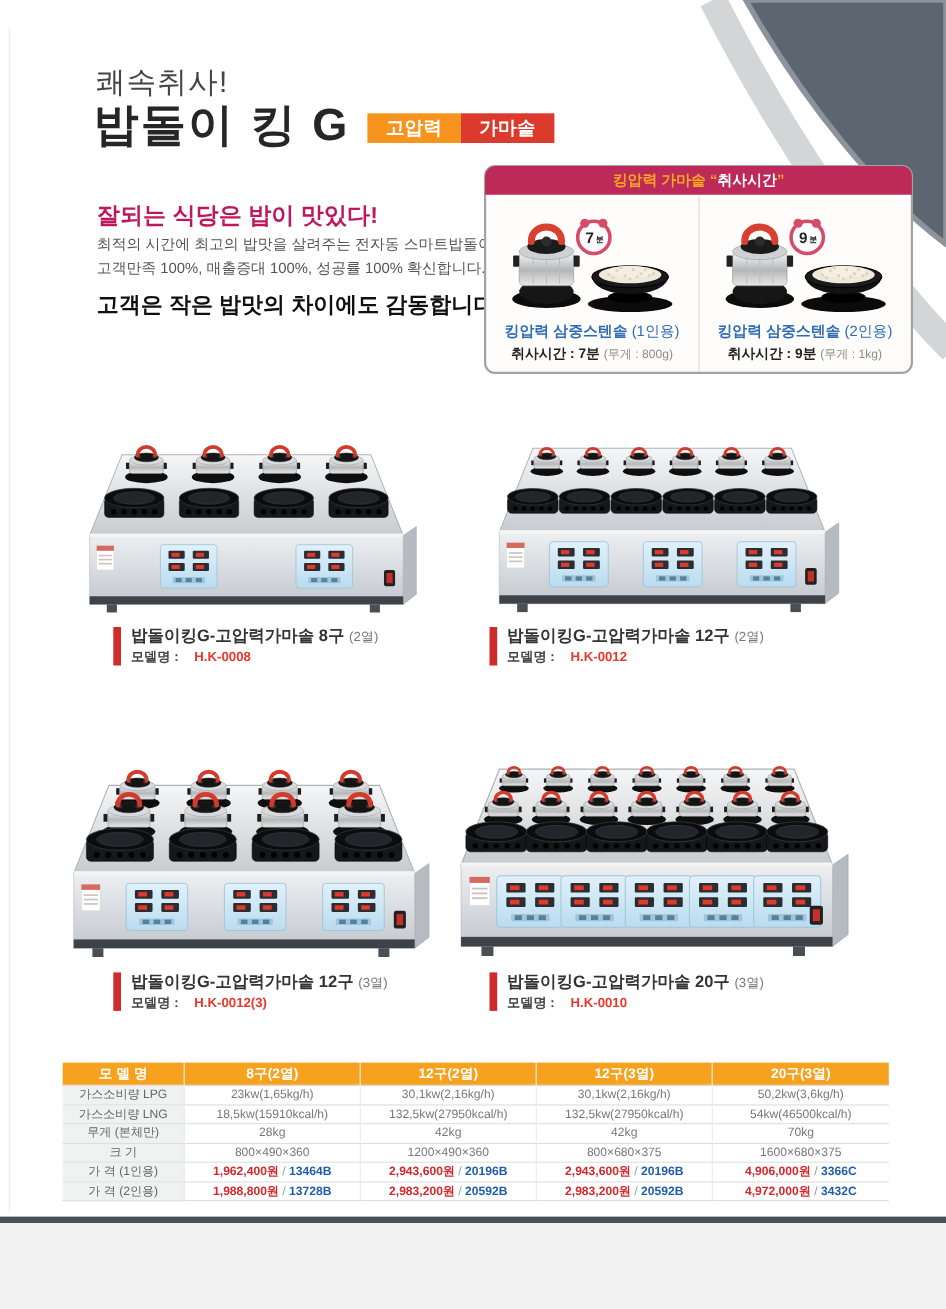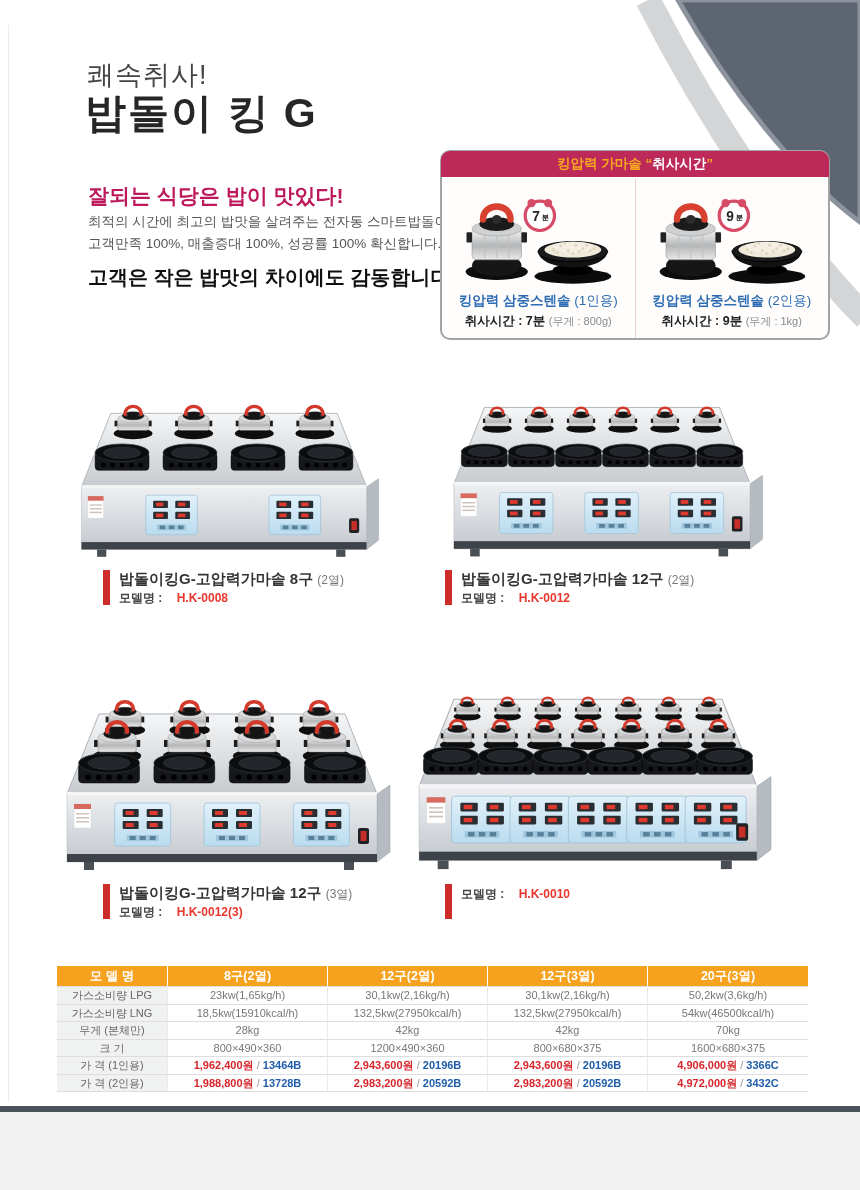--- a/index.html
+++ b/index.html
@@ -105,20 +105,24 @@
 
   <svg class="swoosh" viewBox="0 0 260 370">
     <path d="M78,0 L260,0 L260,222 C198,176 130,92 78,0 Z" fill="#5d6571"></path>
     <path d="M78,0 L260,0 L260,222 C198,176 130,92 78,0 Z" fill="none" stroke="#8d939d" stroke-width="5"></path>
     <path d="M48,0 C108,118 190,242 266,318" fill="none" stroke="#d3d5d7" stroke-width="25"></path>
   </svg>
 
   <div class="tagline">쾌속취사!</div>
   <div class="title-row">
     <span class="main-title">밥돌이 킹 G</span>
+    <span class="badges" id="badges">
+        <span class="badge" style="background: rgb(247, 148, 30);">고압력</span>
+        <span class="badge" style="background: rgb(221, 58, 46);">가마솥</span>
+      </span>
   </div>
 
   <div class="headline">잘되는 식당은 밥이 맛있다!</div>
   <div class="intro-l1">최적의 시간에 최고의 밥맛을 살려주는 전자동 스마트밥돌이 킹!</div>
   <div class="intro-l2">고객만족 100%, 매출증대 100%, 성공률 100% 확신합니다.</div>
   <div class="emphasis">고객은 작은 밥맛의 차이에도 감동합니다!</div>
 
   <div class="cook-panel">
     <div class="cook-header">
       <span class="hl">킹압력 가마솥</span>
@@ -917,20 +921,21 @@
           <rect x="274.20000000000005" y="180" width="6" height="4" fill="#57819b"></rect>
           <rect x="284.20000000000005" y="180" width="6" height="4" fill="#57819b"></rect>
           <rect x="294.20000000000005" y="180" width="6" height="4" fill="#57819b"></rect>
           <rect x="306" y="172" width="11" height="16" rx="2" fill="#1f2125"></rect>
           <rect x="308.5" y="175" width="6" height="10" fill="#c62f28"></rect>
         </svg>
       </div>
       <div class="prod-label pl3">
         <div class="bar"></div>
         <div>
+          <div class="prod-name"><span>밥돌이킹G-고압력가마솥 20구 </span><span class="note">(3열)</span></div>
           <div class="prod-model"><span>모델명 : </span><span class="mcode">H.K-0010</span></div>
         </div>
       </div>
     </div>
 
   <div class="spec-table" id="spec-table">
       <div class="srow head">
         <div class="cell">모 델 명</div>
         <div class="cell">8구(2열)</div>
         <div class="cell">12구(2열)</div>

